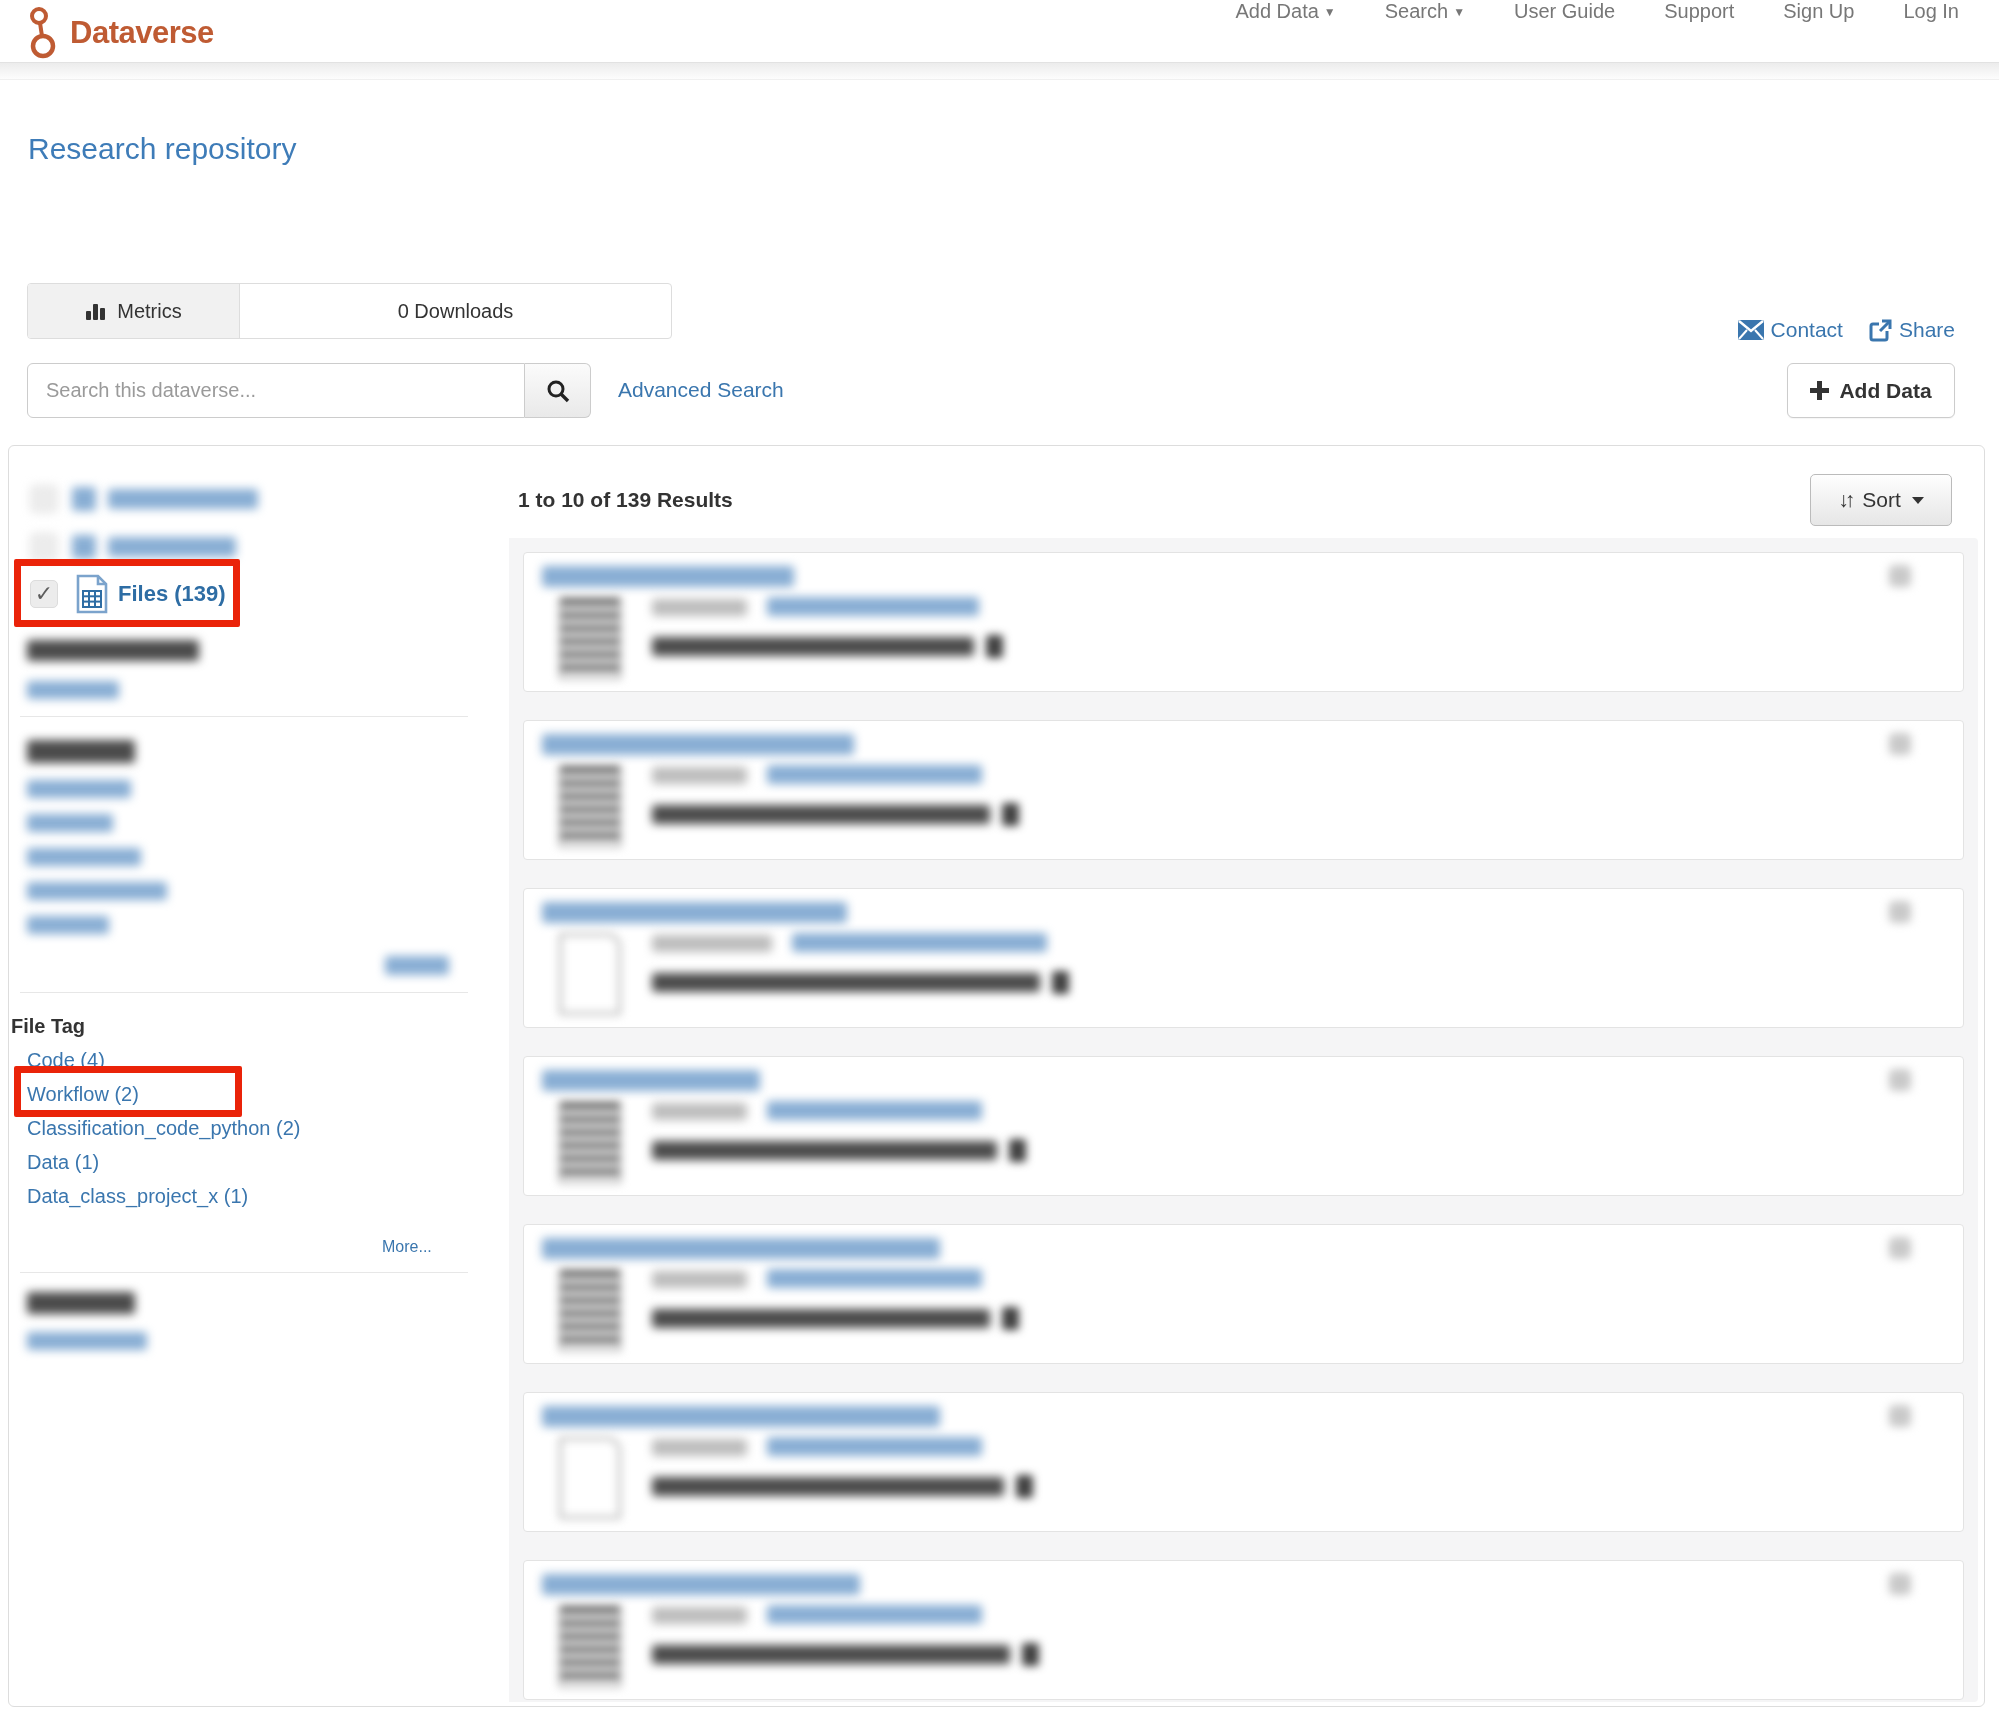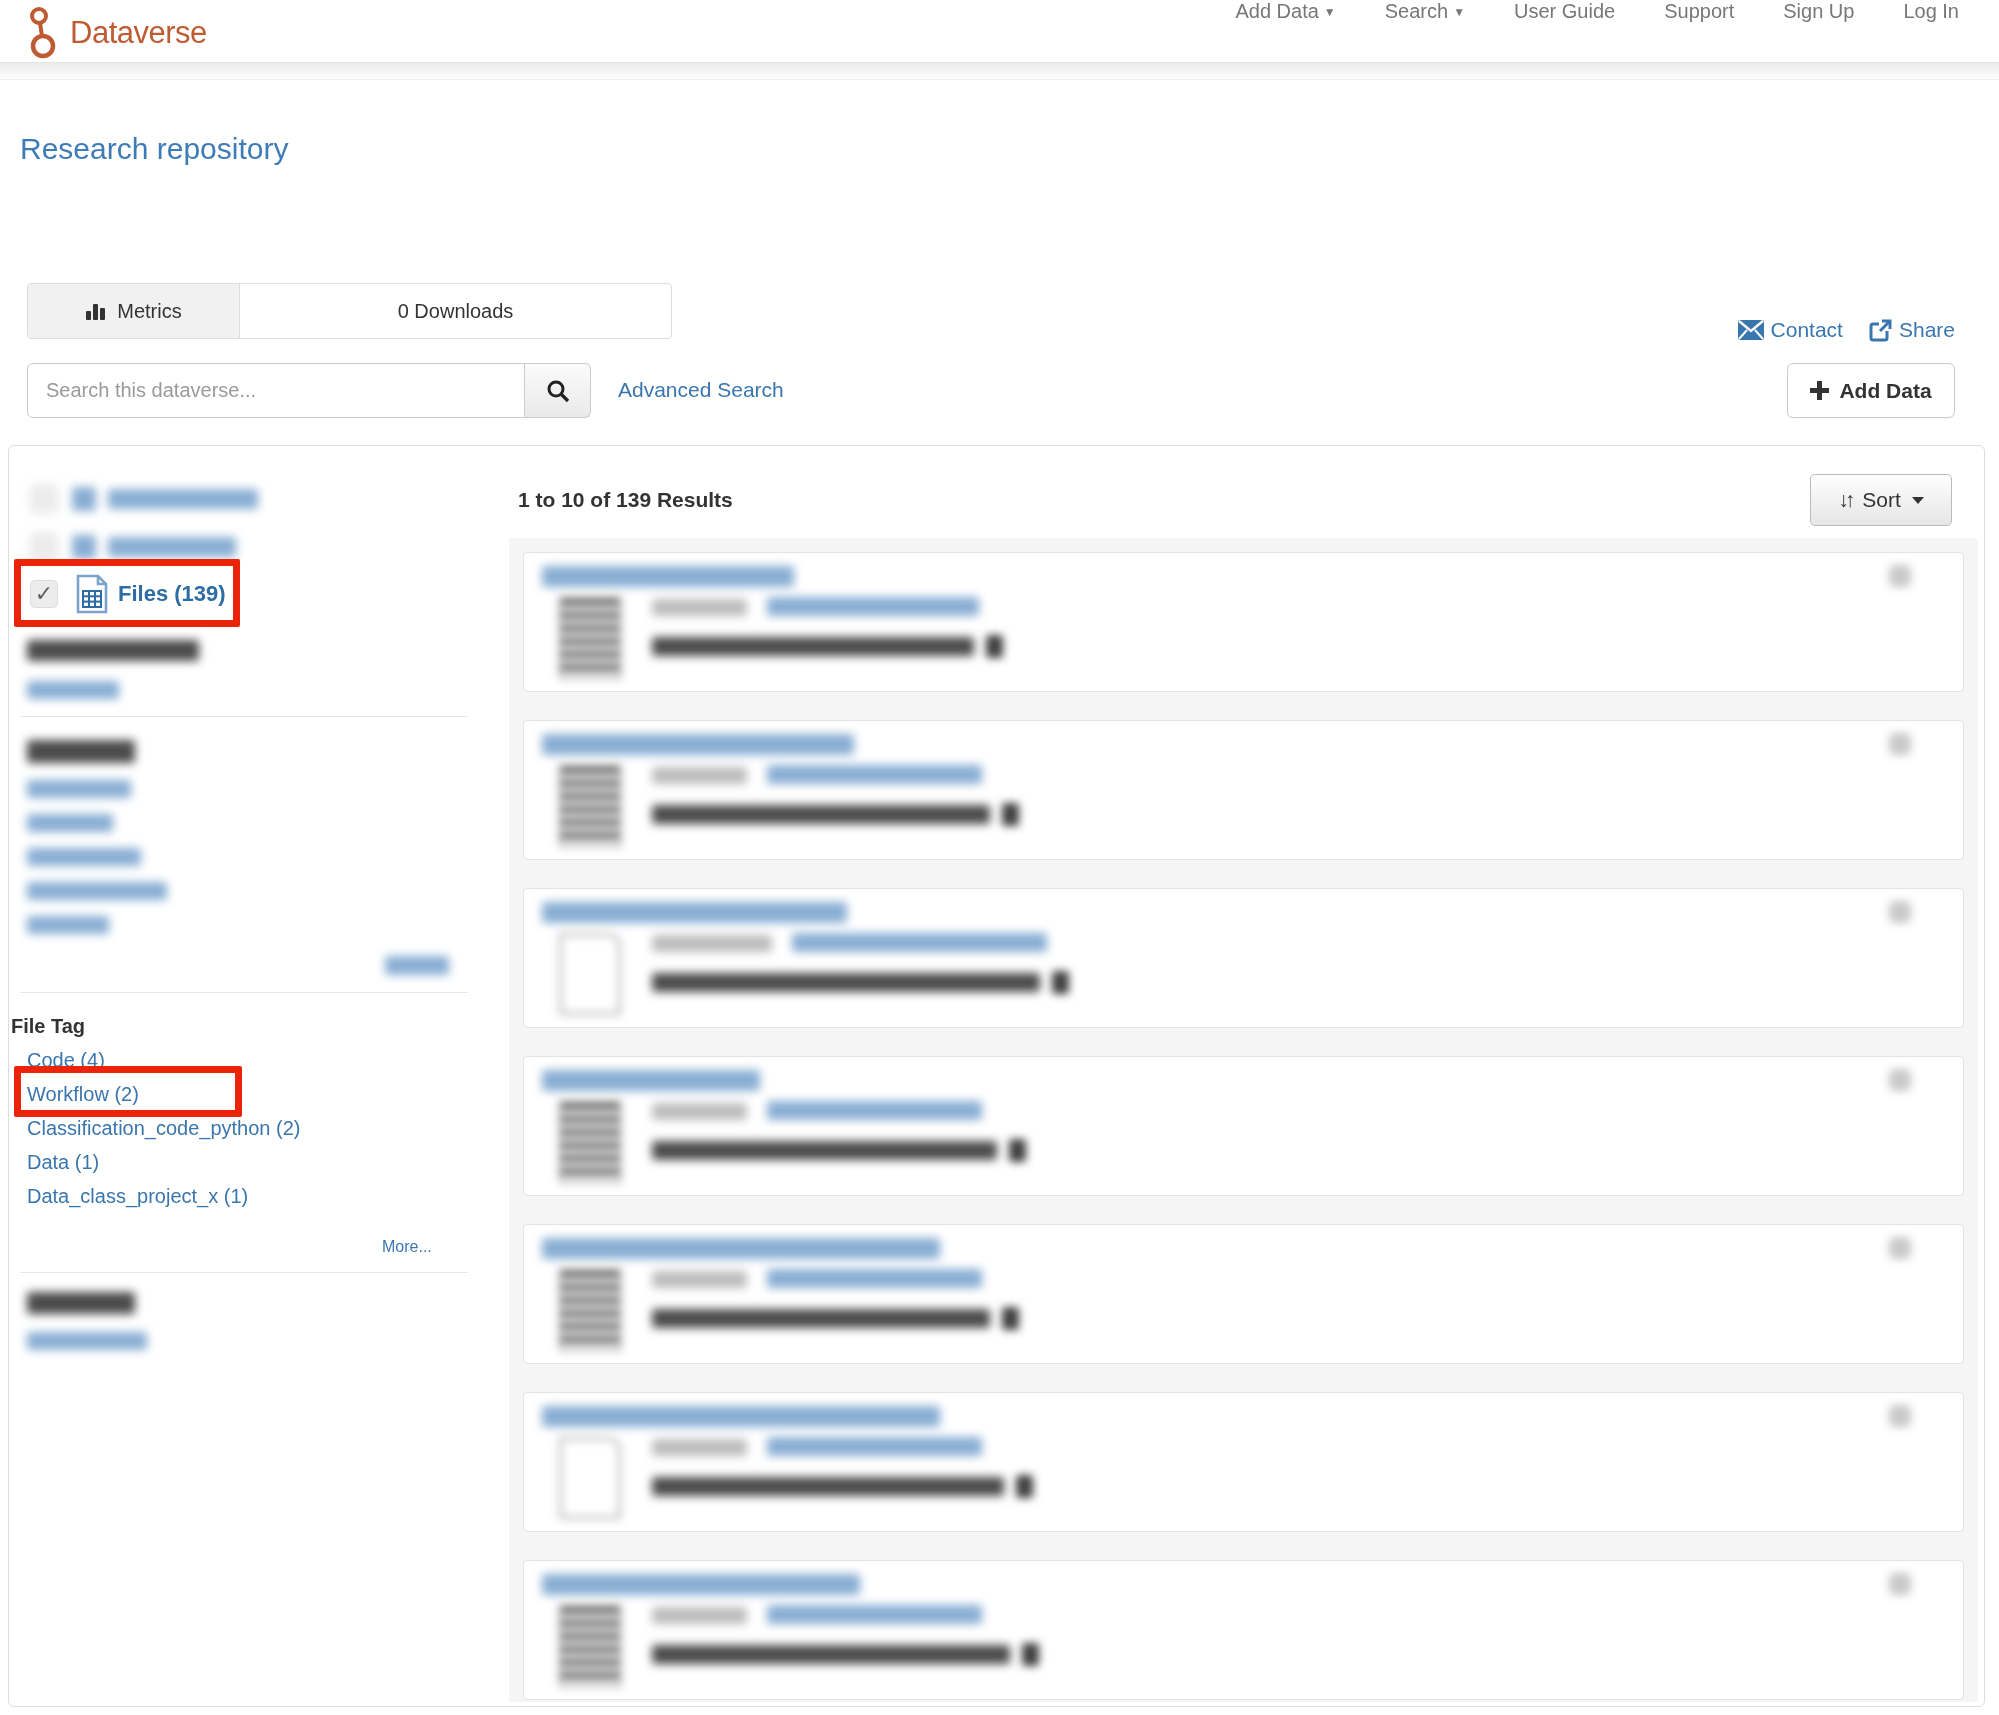--- a/index.html
+++ b/index.html
@@ -4,28 +4,28 @@
 <style>
   * { margin:0; padding:0; box-sizing:border-box; }
   html,body { background:#fff; }
   body { font-family:"Liberation Sans","DejaVu Sans",sans-serif; color:#333; }
   .page { position:relative; width:1999px; height:1715px; background:#fff; overflow:hidden; }
 
   
   .navbar { position:absolute; left:0; top:0; width:100%; height:62px; background:#fff; }
   .navbar::after { content:""; position:absolute; left:0; top:62px; width:100%; height:16px;
     background:linear-gradient(#ececec,#fdfdfd); border-top:1px solid #e2e2e2; border-bottom:1px solid #f0f0f0; }
-  .brand { position:absolute; left:22px; top:6px; display:flex; align-items:center; gap:10px; }
+  .brand { position:absolute; left:22px; top:6px; display:flex; align-items:center; gap:10px;font-weight:bold; }
   .brand-text { font-size:31px; color:#bf5b33; letter-spacing:-0.5px; }
   .nav-items { position:absolute; right:40px; top:0; height:62px; display:flex; align-items:flex-start; gap:49px; }
   .nav-item { font-size:20px; color:#777; cursor:pointer; white-space:nowrap; }
   .nav-item .caret-ch { font-size:13px; color:#777; margin-left:5px; vertical-align:2px; }
 
   
-  .page-title { position:absolute; left:20px; top:132px; font-size:30px; font-weight:500; color:#3e7cb8; }
+  .page-title { position:absolute; left:28px; top:132px; font-size:30px; font-weight:500; color:#3e7cb8; }
 
   
   .metrics-box { position:absolute; left:27px; top:283px; width:645px; height:56px;
     border:1px solid #ddd; border-radius:4px; display:flex; background:#fff; }
   .metrics-tab { width:212px; background:#f1f1f1; border-right:1px solid #ddd;
     display:flex; align-items:center; justify-content:center; gap:10px; font-size:20px; color:#333;
     border-radius:3px 0 0 3px; }
   .metrics-count { flex:1; display:flex; align-items:center; justify-content:center; font-size:20px; color:#333; }
 
   

